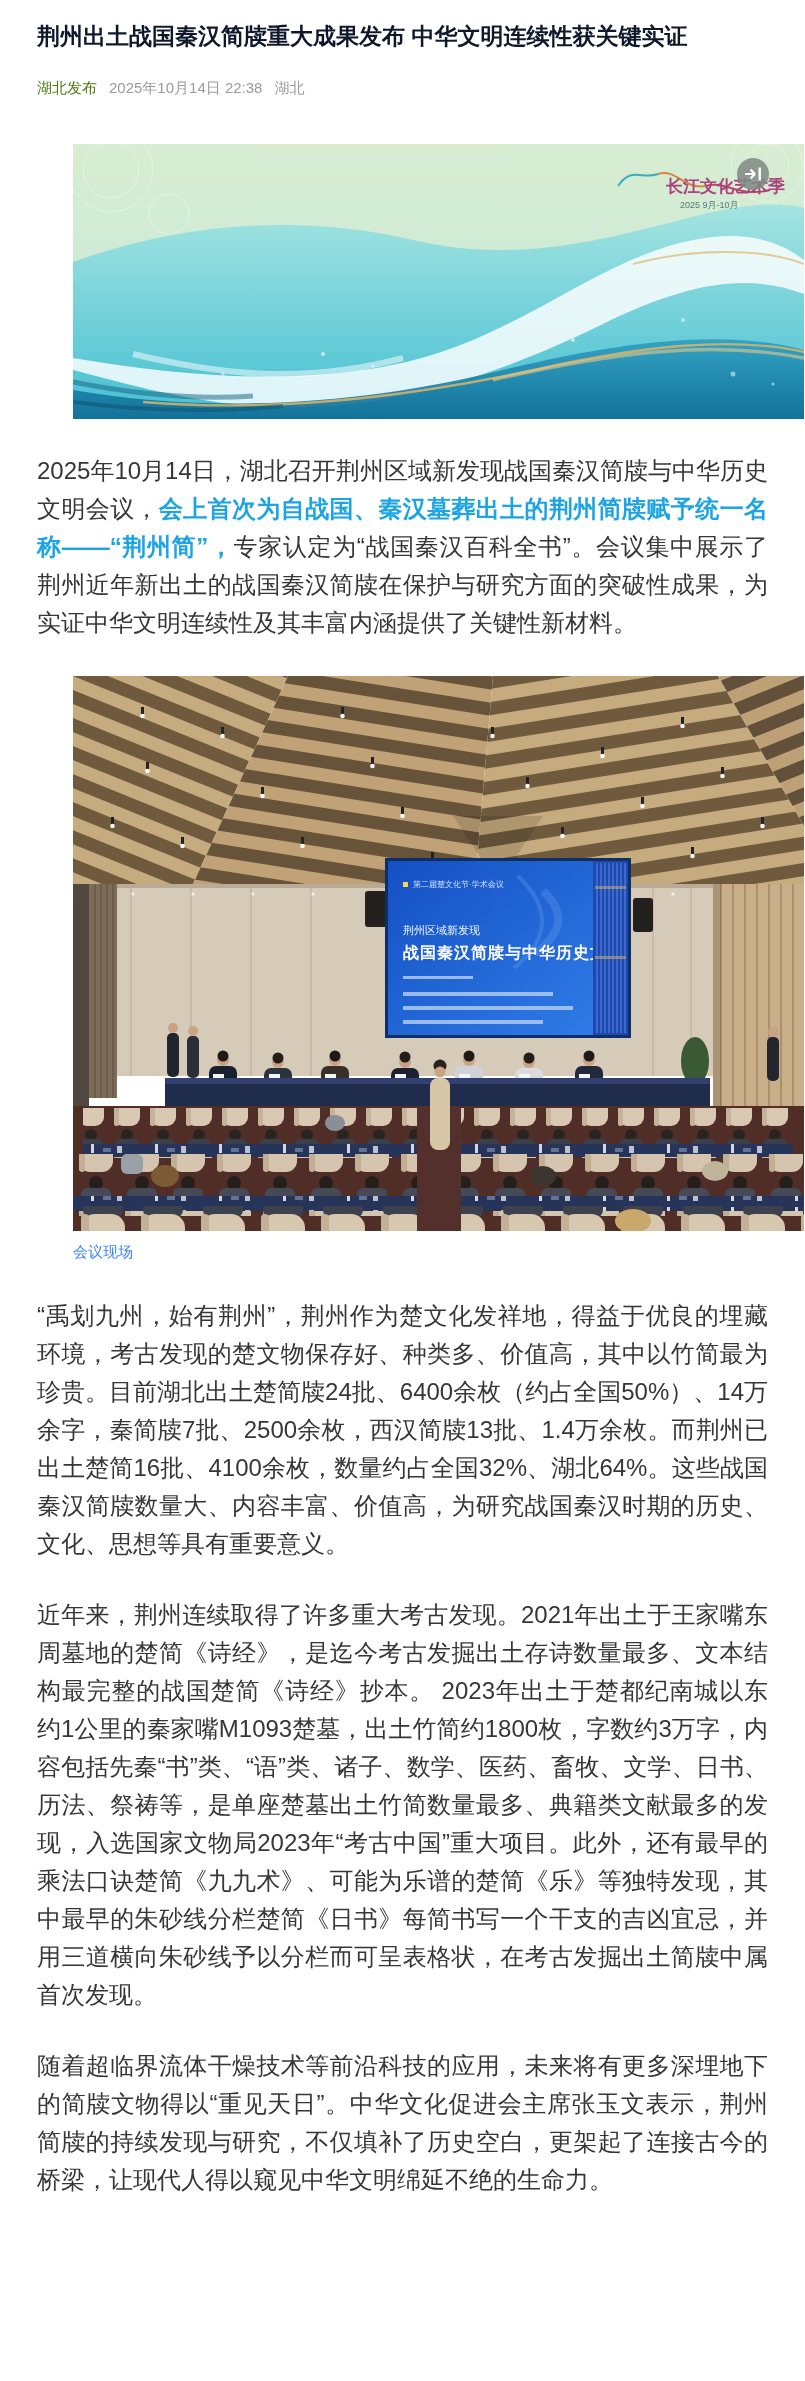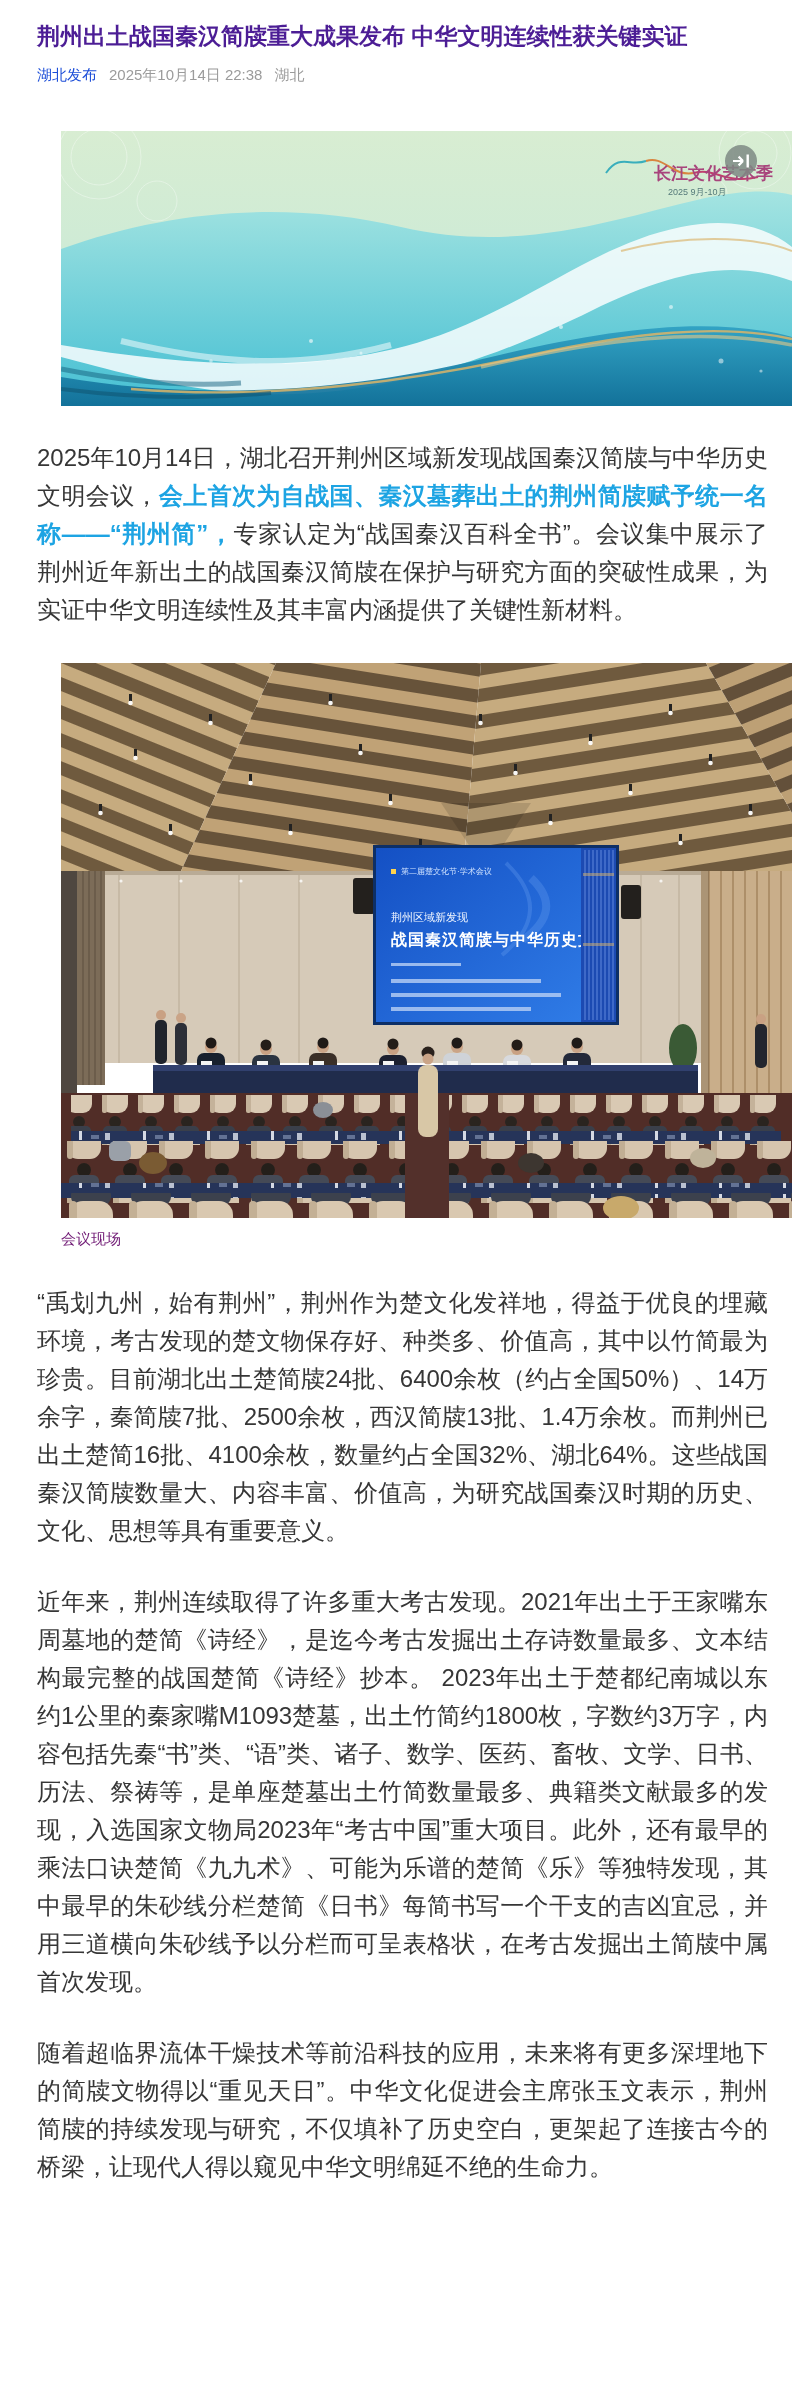--- a/index.html
+++ b/index.html
@@ -1,24 +1,24 @@
 <!DOCTYPE html>
 <html><head>
 <meta charset="utf-8">
 <style>
   html,body{margin:0;padding:0;background:#fff;}
   body{font-family:"Liberation Sans","DejaVu Sans",sans-serif;color:#363636;}
   .page{width:805px;margin:0 auto;padding:14px 37px 10px;box-sizing:border-box;background:#fff;}
-  .title{font-size:23px;line-height:1.45;font-weight:700;color:#4c1d95;margin:6px 0 13px;}
+  .title{font-size:23px;line-height:1.45;font-weight:700;color:#0f172a;margin:6px 0 26px;}
   .meta{display:flex;align-items:center;gap:12px;font-size:15px;color:#9b9b9b;}
-  .meta .source{color:#1d4ed8;cursor:pointer;}
-  figure{margin:4px;padding-left:20px;}
+  .meta .source{color:#4d7c0f;cursor:pointer;}
+  figure{margin:16px;padding-left:20px;}
   .banner-fig{margin-top:46px;line-height:0;}
   .photo-fig{margin-top:34px;line-height:0;}
-  figcaption{font-size:15px;color:#701a75;margin-top:10px;line-height:1.5;}
+  figcaption{font-size:15px;color:#3b82f6;margin-top:10px;line-height:1.5;}
   .article p{font-size:24px;line-height:38px;text-align:justify;margin:33px 0 0;word-break:break-all;}
   .hl{color:#1da4e3;font-weight:700;}
   svg{display:block;}
   .serif{font-family:"Liberation Serif","DejaVu Serif",serif;}
 </style>
 </head>
 <body>
 
 <div class="page">
 

